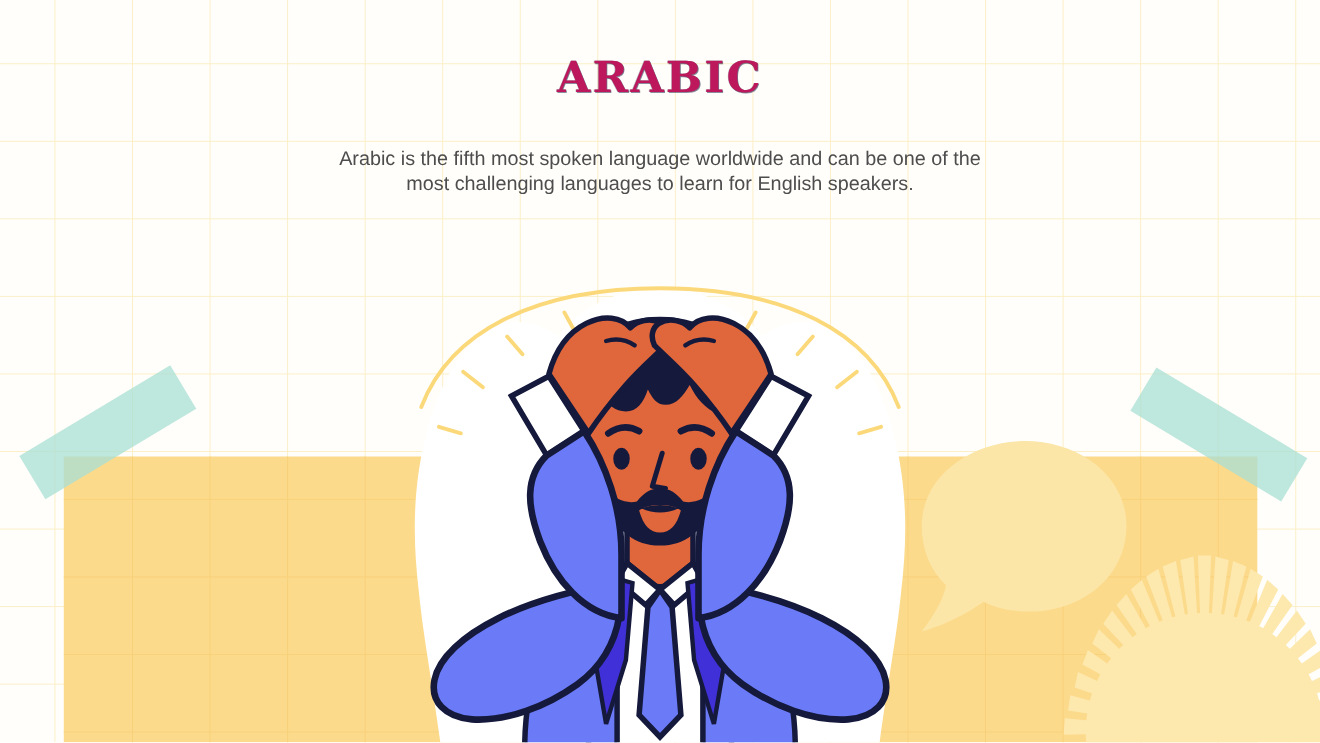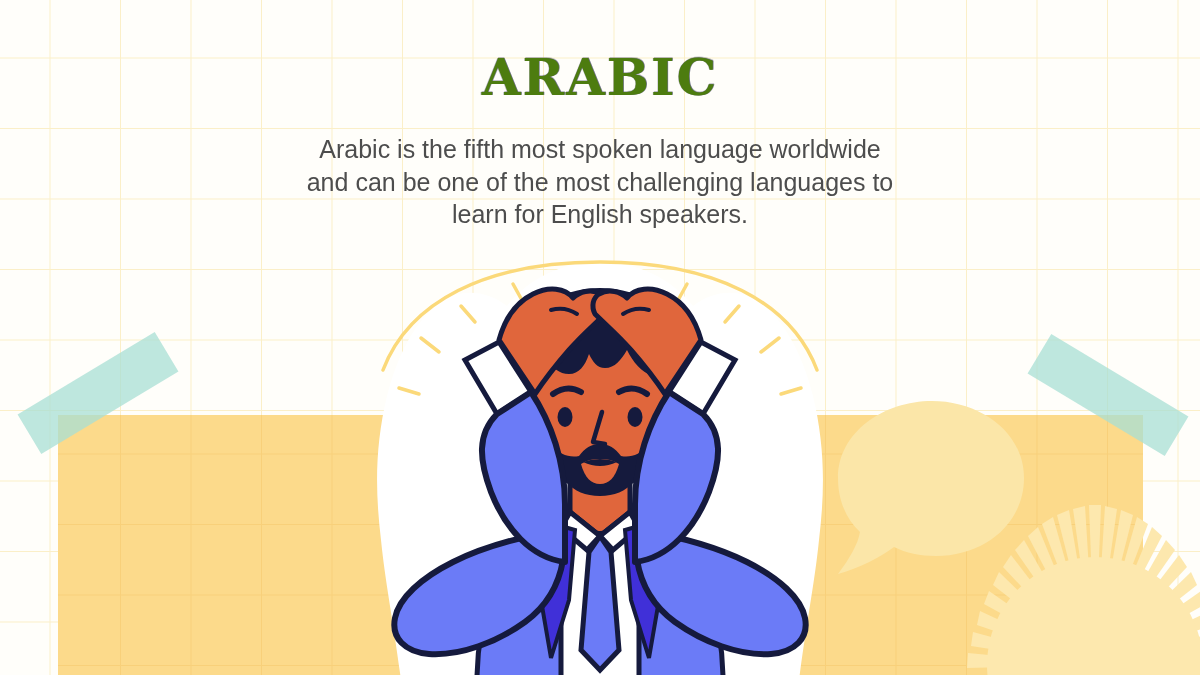--- a/index.html
+++ b/index.html
@@ -116,40 +116,40 @@
   }
 
   
   .title {
     position: absolute;
     left: 0;
     right: 0;
     top: 48px;
     z-index: 12;
     text-align: center;
-    color: #4d7c0f;
+    color: #be185d;
     font-family: "DejaVu Serif", serif;
-    font-size: 50px;
+    font-size: 39px;
     font-weight: 700;
     letter-spacing: 2px;
     text-shadow:
       0.7px 0.4px 0 rgba(42,48,80,0.55),
       -0.6px -0.4px 0 rgba(42,48,80,0.35),
       0.4px -0.6px 0 rgba(42,48,80,0.30);
   }
   .subtitle {
     position: absolute;
     left: 50%;
     transform: translateX(-50%);
     top: 133px;
     width: 610px;
     z-index: 12;
     text-align: center;
     color: #4D4D4D;
-    font-size: 25px;
+    font-size: 18px;
     line-height: 1.30;
     font-family: "Liberation Sans", sans-serif;
   }
 </style>
 </head>
 <body>
 
 <div id="slide">
 
   <div class="grid-layer"></div>

